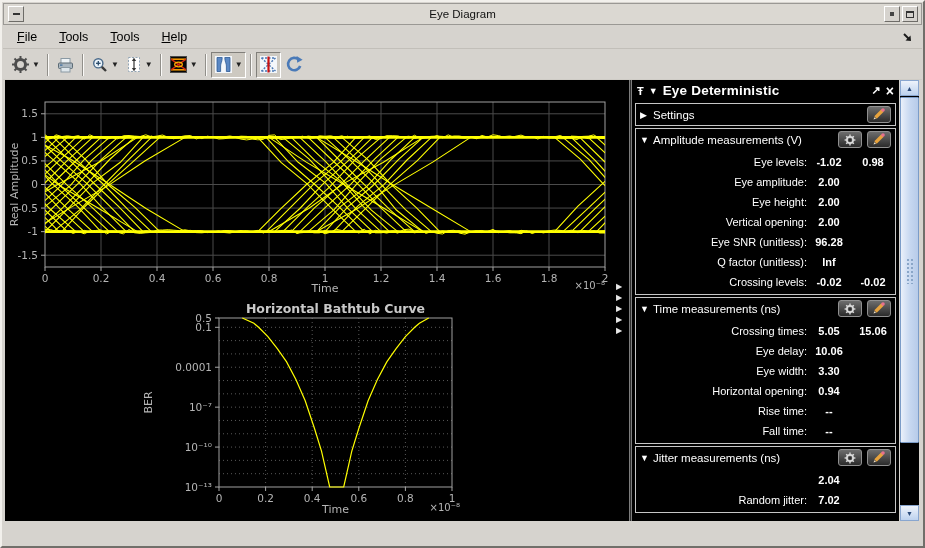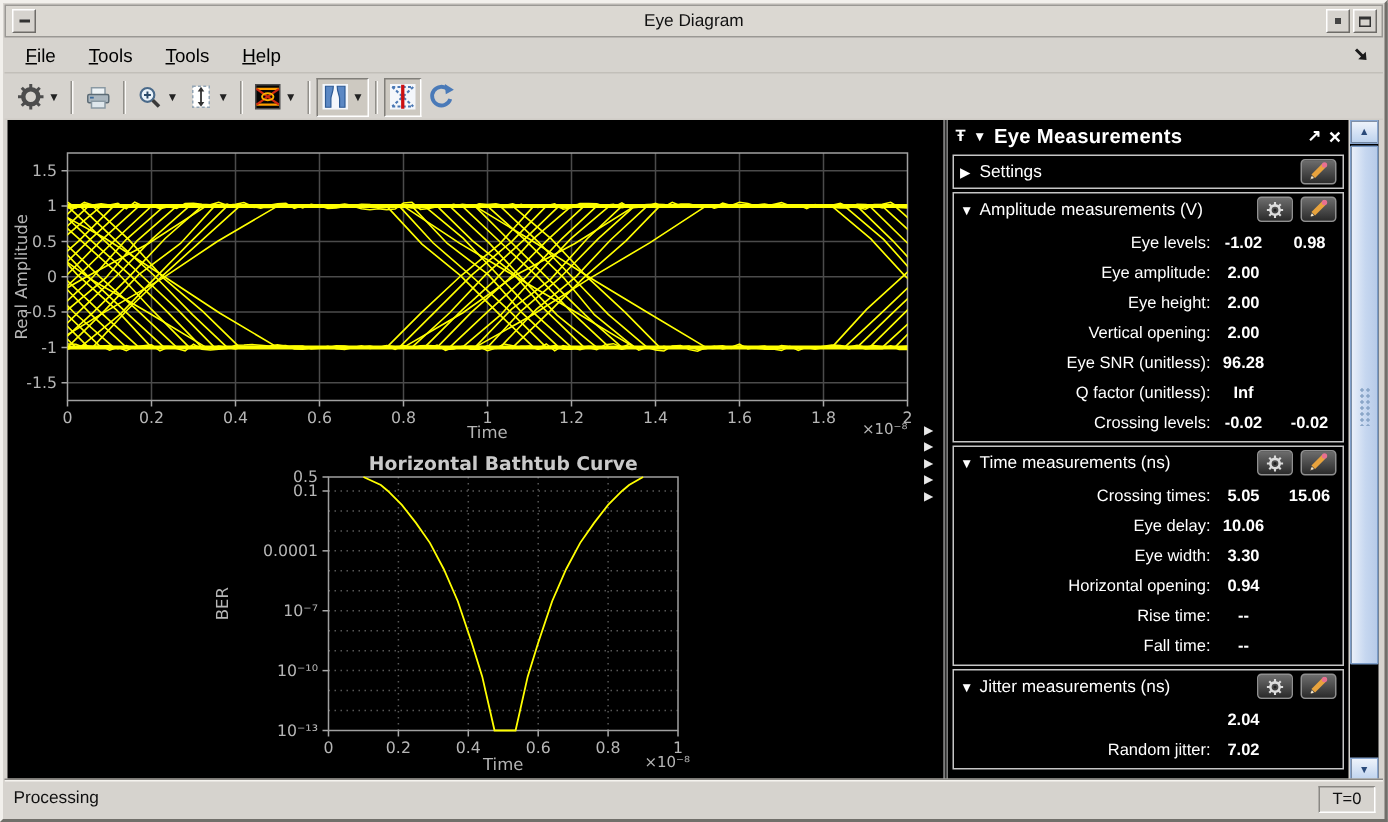--- a/index.html
+++ b/index.html
@@ -394,21 +394,21 @@
         <span>▶</span>
       </div>
   </div>
 
   <div class="vsplit"></div>
 
   <div class="panel">
     <div class="panel-hd">
       <span class="ph-pin">Ŧ</span>
       <span class="ph-tri">▼</span>
-      <span class="ph-title">Eye Measurements</span>
+      <span class="ph-title">Eye Deterministic</span>
       <span class="ph-undock">↗</span>
       <span class="ph-close">×</span>
     </div>
     <div id="sections">
         <div class="section">
           <div class="sec-hd">
             <span class="sec-tri">▶</span>
             <span class="sec-label">Settings</span>
             <span class="ibtn">
               <svg width="14" height="13">
@@ -586,18 +586,14 @@
         </div>
       </div>
   </div>
 
   <div class="scroll">
     <div class="sb-btn sb-up">▲</div>
     <div class="sb-thumb"></div>
     <div class="sb-btn sb-down">▼</div>
   </div>
 
-  <div class="statusbar">
-    <span class="status-left">Processing</span>
-    <div class="tbox">T=0</div>
-  </div>
 
 </div>
 
 </body></html>

